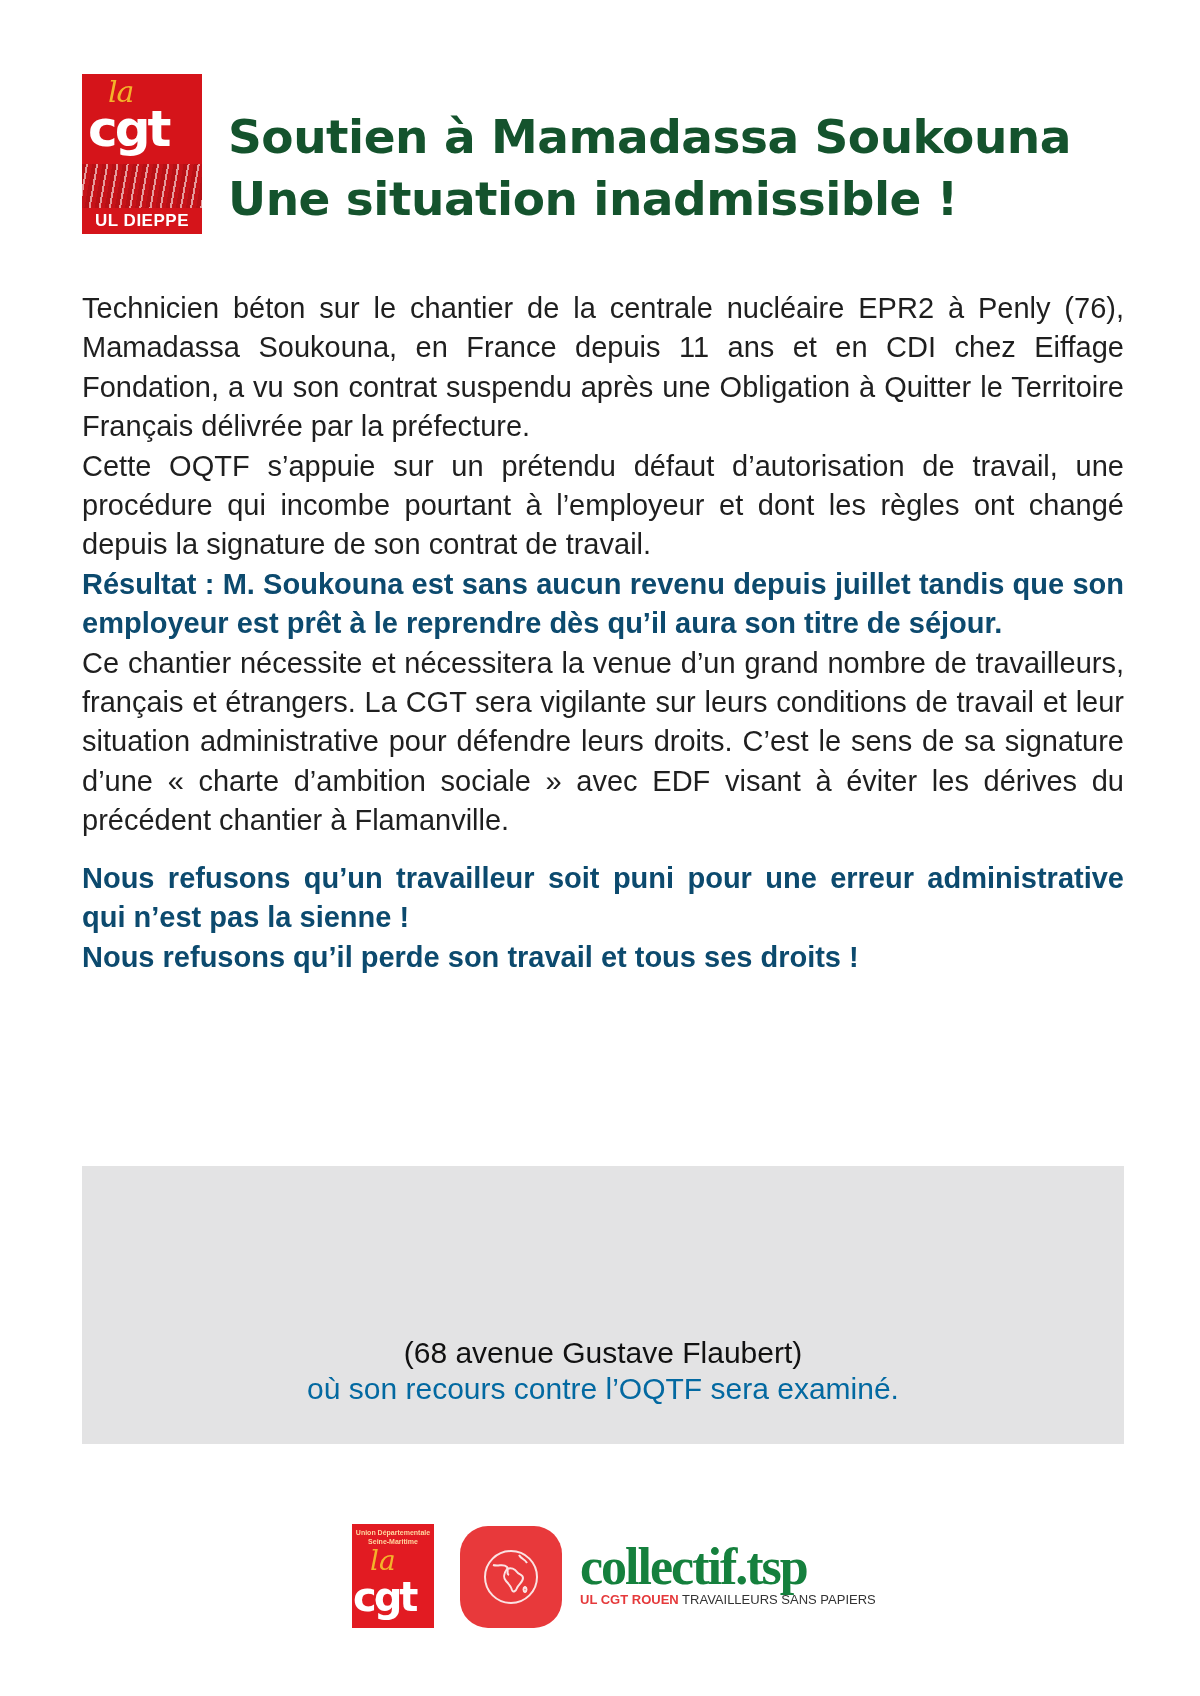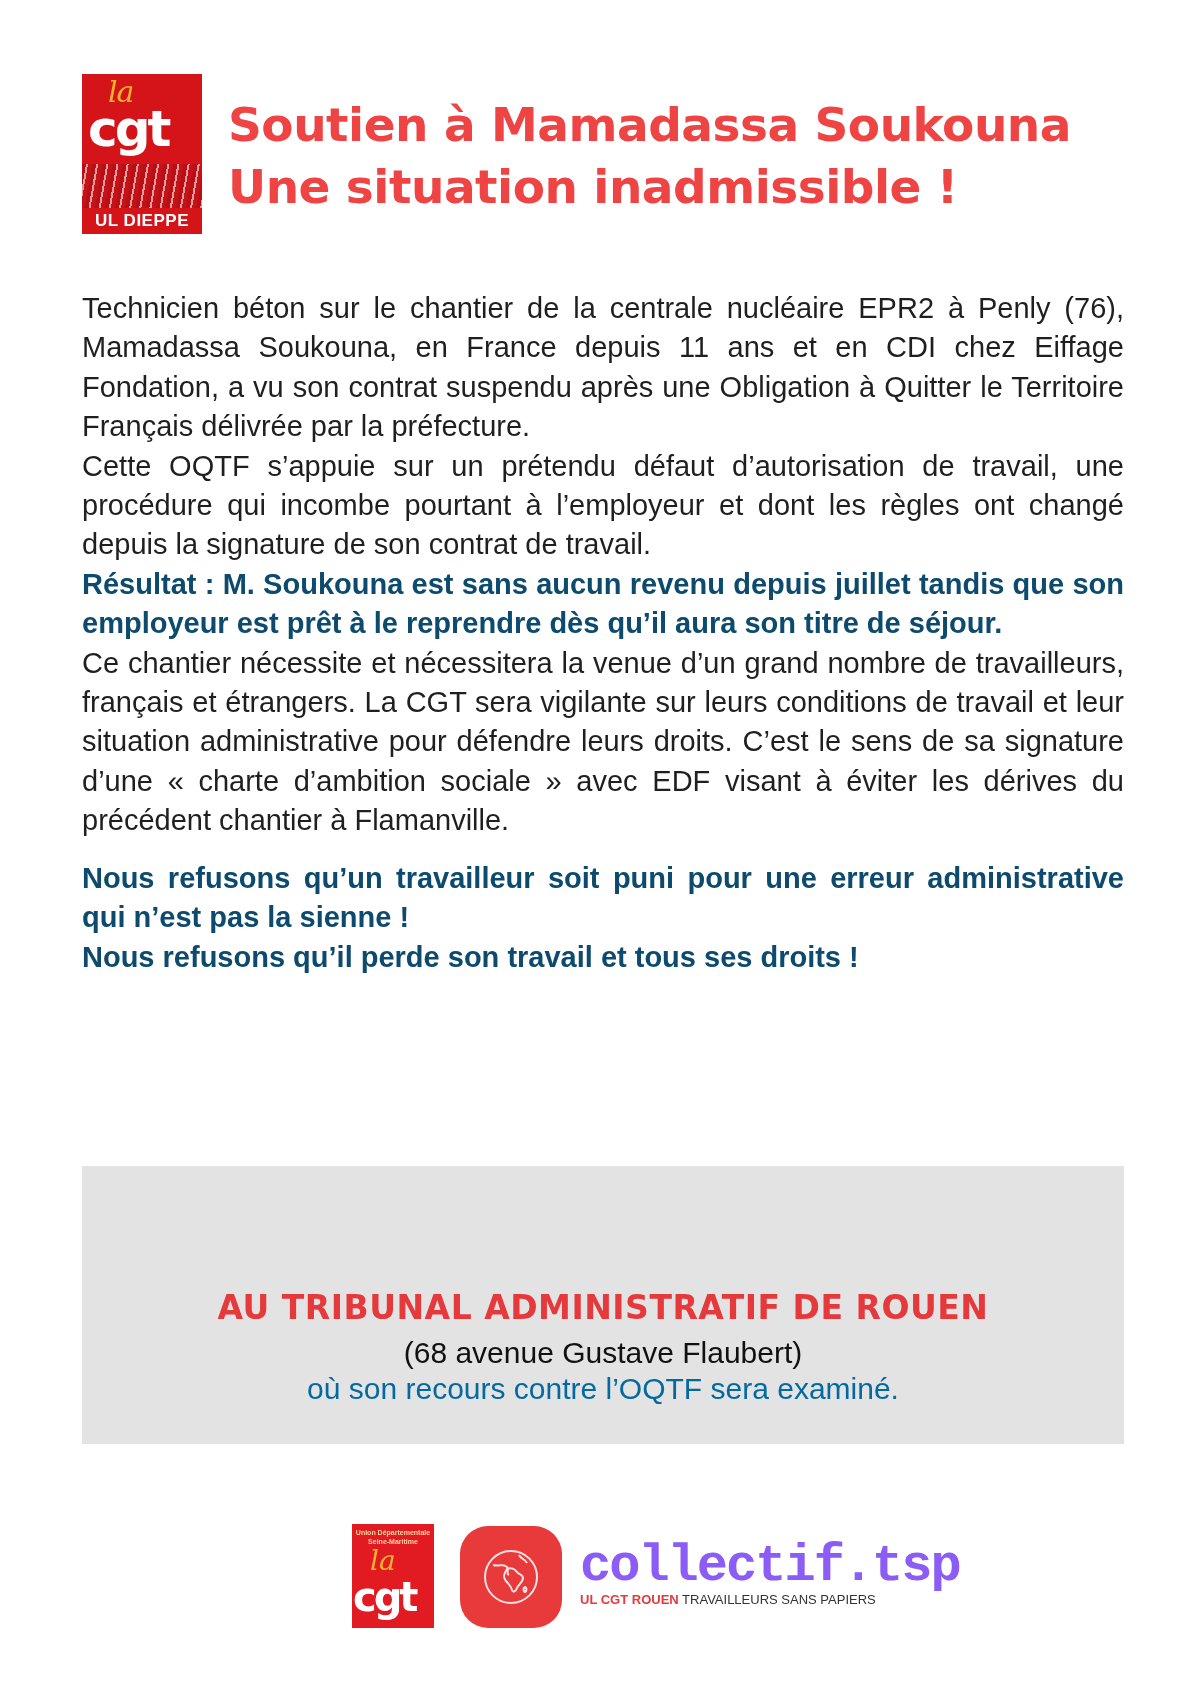--- a/index.html
+++ b/index.html
@@ -24,23 +24,23 @@
       background: repeating-linear-gradient(100deg, #b10f14 0 4px, #e7b3b3 4px 6px, #c21218 6px 10px);
       opacity: 0.85;
     }
     .logo-ul .ul-label {
       position: absolute; left: 0; bottom: 0; width: 120px; height: 26px;
       background: #d5141a; color: #fff; font-weight: bold; font-size: 17px;
       text-align: center; line-height: 26px; letter-spacing: 0.5px;
     }
 
     .title {
-      position: absolute; left: 146px; top: 20px; width: 900px;
+      position: absolute; left: 146px; top: 32px; width: 900px;
       font-family: "DejaVu Sans", sans-serif; font-weight: bold;
-      font-size: 47px; line-height: 62px; color: #ef4444; letter-spacing: -0.5px;
+      font-size: 47px; line-height: 62px; color: #14532d; letter-spacing: -0.5px;
     }
 
     .body-text {
       position: absolute; left: 82px; top: 289px; width: 1042px;
       font-family: "Liberation Sans", sans-serif; font-size: 29px; line-height: 39.4px;
       color: #1f1f1f; text-align: justify;
     }
     .body-text p { margin: 0; }
     .body-text .bold { font-weight: bold; color: #0c4a6e; }
     .gap { height: 18px; }
@@ -85,21 +85,21 @@
       font-size: 40px; color: #ffffff; letter-spacing: -3px;
     }
     .logo-globe {
       position: absolute; left: 108px; top: 2px; width: 102px; height: 102px;
       background: #e8393b; border-radius: 28px; display: flex; align-items: center; justify-content: center;
     }
     .collectif {
       position: absolute; left: 228px; top: 14px; width: 340px;
     }
     .collectif .brand {
-      font-family: Liberation Mono, monospace; font-weight: bold; font-size: 52px; color: #8b5cf6;
+      font-family: Liberation Serif, serif; font-weight: bold; font-size: 52px; color: #15803d;
       letter-spacing: -2px; line-height: 58px;
     }
     .collectif .sub { font-size: 13px; margin-top: -4px; white-space: nowrap; }
     .collectif .sub .red { color: #e5393b; font-weight: bold; }
     .collectif .sub .dark { color: #333; }
   </style>
 </head>
 <body>
 
 <div class="header">
@@ -120,21 +120,20 @@
   <p>Cette OQTF s’appuie sur un prétendu défaut d’autorisation de travail, une procédure qui incombe pourtant à l’employeur et dont les règles ont changé depuis la signature de son contrat de travail.</p>
   <p class="bold">Résultat : M. Soukouna est sans aucun revenu depuis juillet tandis que son employeur est prêt à le reprendre dès qu’il aura son titre de séjour.</p>
   <p>Ce chantier nécessite et nécessitera la venue d’un grand nombre de travailleurs, français et étrangers. La CGT sera vigilante sur leurs conditions de travail et leur situation administrative pour défendre leurs droits. C’est le sens de sa signature d’une « charte d’ambition sociale » avec EDF visant à éviter les dérives du précédent chantier à Flamanville.</p>
   <div class="gap"></div>
   <p class="bold">Nous refusons qu’un travailleur soit puni pour une erreur administrative qui n’est pas la sienne !</p>
   <p class="bold">Nous refusons qu’il perde son travail et tous ses droits !</p>
   <div class="gap"></div>
 </div>
 
 <div class="event-box">
-  <div class="event-place">AU TRIBUNAL ADMINISTRATIF DE ROUEN</div>
   <div class="event-address">(68 avenue Gustave Flaubert)</div>
   <div class="event-note">où son recours contre l’OQTF sera examiné.</div>
 </div>
 
 <div class="footer-logos">
   <div class="logo-ud">
     <div class="ud-label">
       <div>Union Départementale</div>
       <div>Seine-Maritime</div>
     </div>

